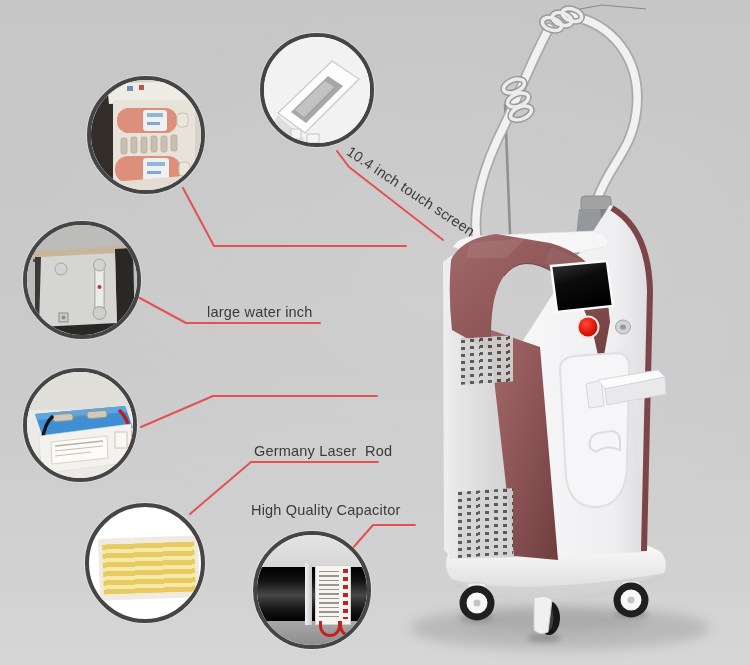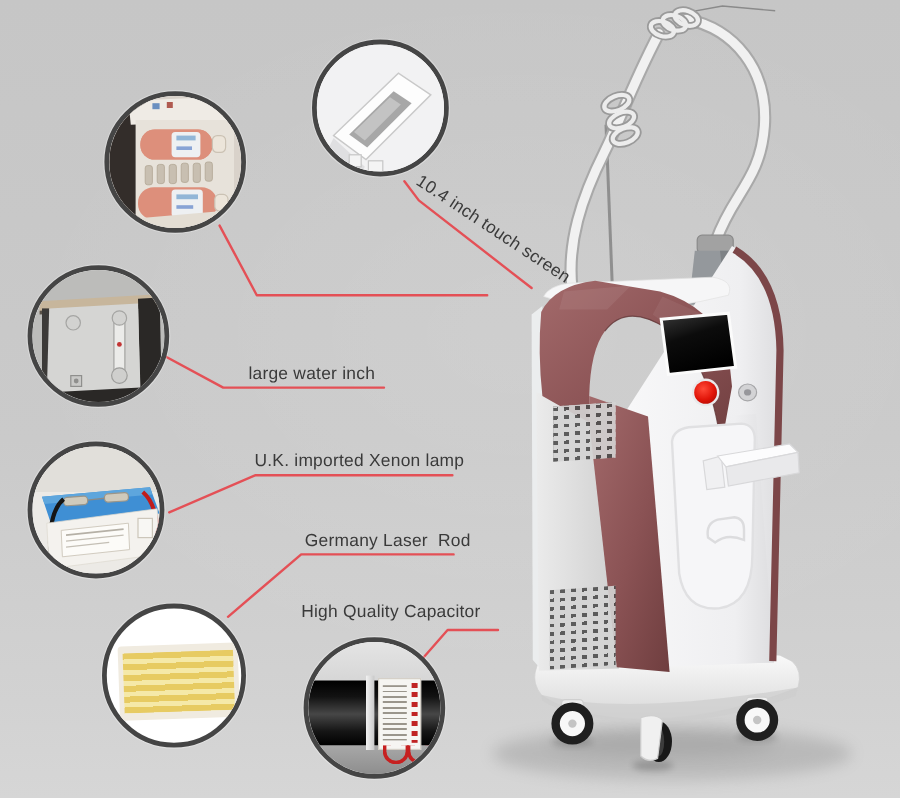--- a/index.html
+++ b/index.html
@@ -304,17 +304,16 @@
     <div style="left:48px;top:28px;width:7px;height:62px;background:linear-gradient(90deg,#f2f2f2,#c9c9c9);"></div>
     <div style="left:58px;top:30px;width:34px;height:58px;background:#f6f5f2;border:1px solid #d5d0c8;"></div>
     <div style="left:62px;top:36px;width:20px;height:46px;background:repeating-linear-gradient(180deg,#9a958c 0 1.5px,transparent 1.5px 4.5px);"></div>
     <div style="left:86px;top:34px;width:5px;height:50px;background:repeating-linear-gradient(180deg,#c02222 0 4px,#f6f5f2 4px 8px);"></div>
     <div class="wire-arc" style="left:62px;top:86px;width:16px;height:13px;"></div>
     <div class="wire-arc" style="left:82px;top:86px;width:16px;height:13px;"></div>
   </div>
 
   <div class="callout-label" id="l-touch">10.4 inch touch screen</div>
   <div class="callout-label" id="l-tank">large water inch</div>
-  <div class="callout-label" id="l-xenon">U.K. imported Xenon lamp</div>
   <div class="callout-label" id="l-laser">Germany Laser  Rod</div>
   <div class="callout-label" id="l-cap">High Quality Capacitor</div>
 
 </div>
 
 </body></html>

